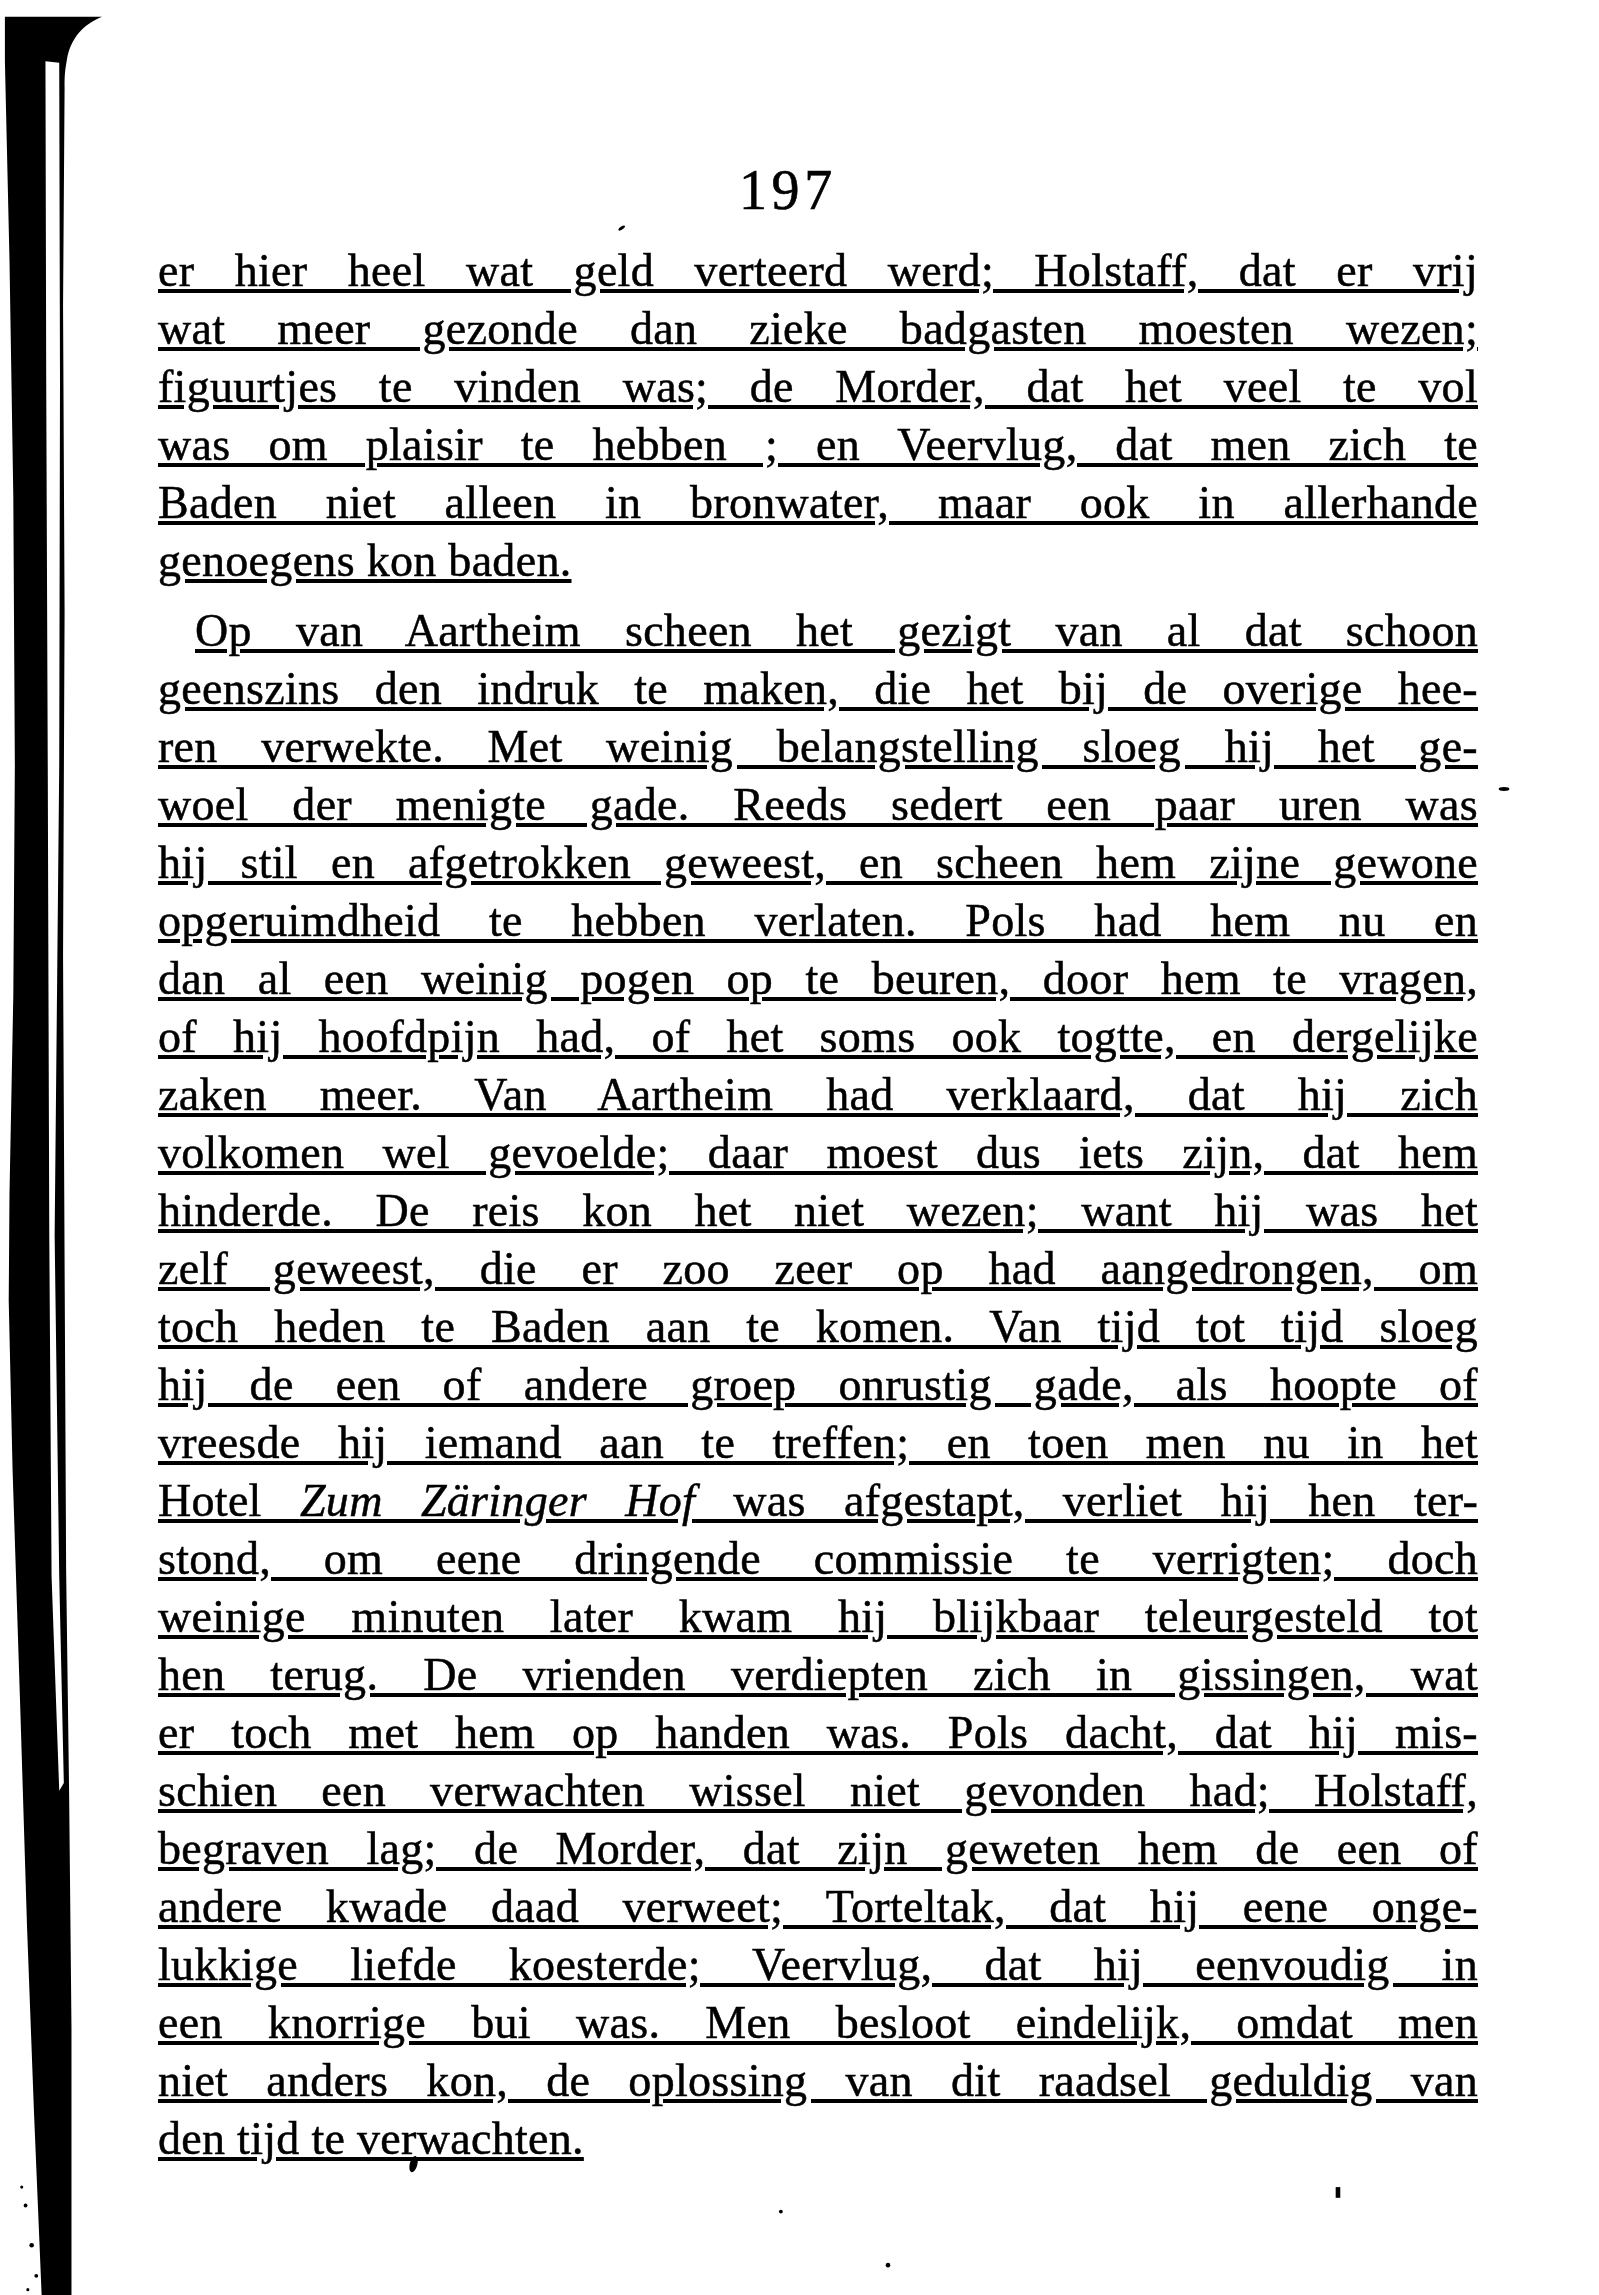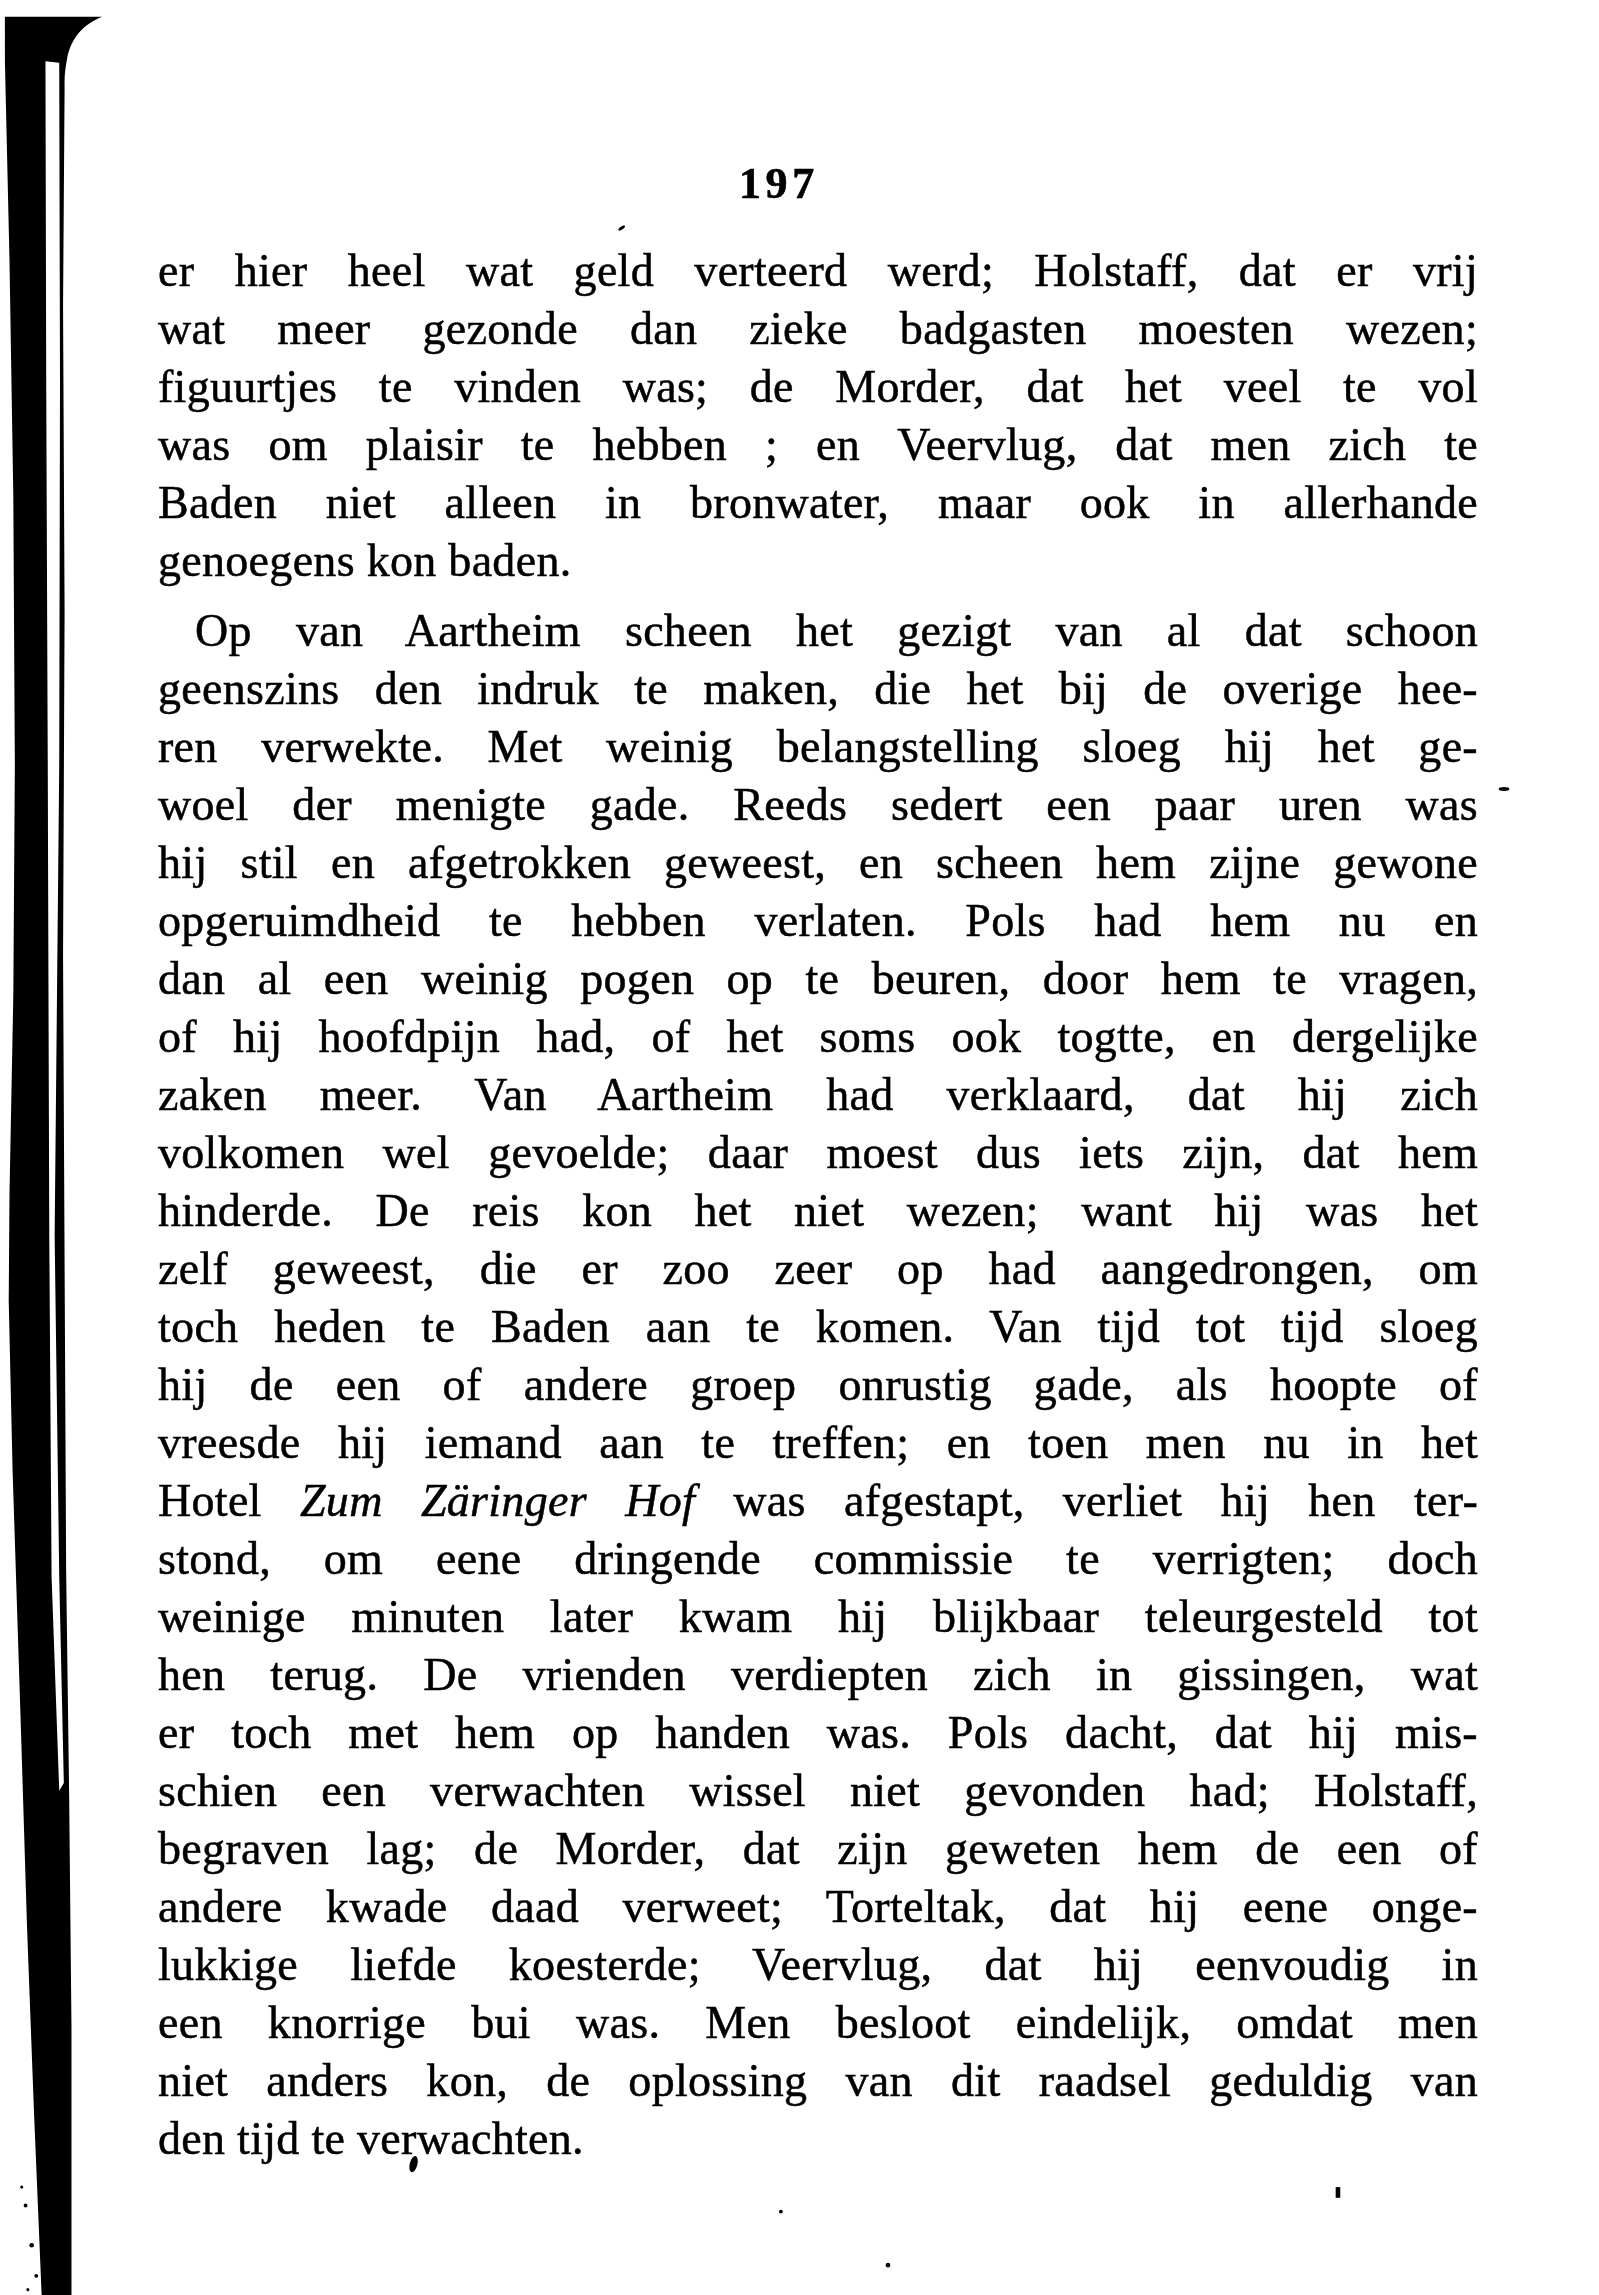--- a/index.html
+++ b/index.html
@@ -12,40 +12,40 @@
     color: #000000;
   }
   .artifact-layer {
     position: absolute; left: 0; top: 0;
     width: 1600px; height: 2295px;
     pointer-events: none;
   }
   .page-number {
     position: absolute;
     top: 158px; left: 739px;
-    font-size: 44px;
+    font-size: 56px;
     letter-spacing: 4.6px;
     -webkit-text-stroke: 0.6px #000;
     white-space: nowrap;
-    font-weight: bold;
   }
   .text-block {
     position: absolute;
     top: 242px; left: 158px;
     width: 1320px;
     -webkit-text-stroke: 0.5px #000;
   }
   .line {
     font-size: 46px;
     height: 58px;
     line-height: 58px;
     text-align: justify;
     text-align-last: justify;
     -moz-text-align-last: justify;
     letter-spacing: 0.3px;
+    text-decoration: underline;
   }
   .line.noj {
     text-align-last: left;
     -moz-text-align-last: left;
   }
   .line.ind { text-indent: 37px; margin-top: 12px; }
   .it { font-style: italic; }
 </style>
 </head>
 <body>

